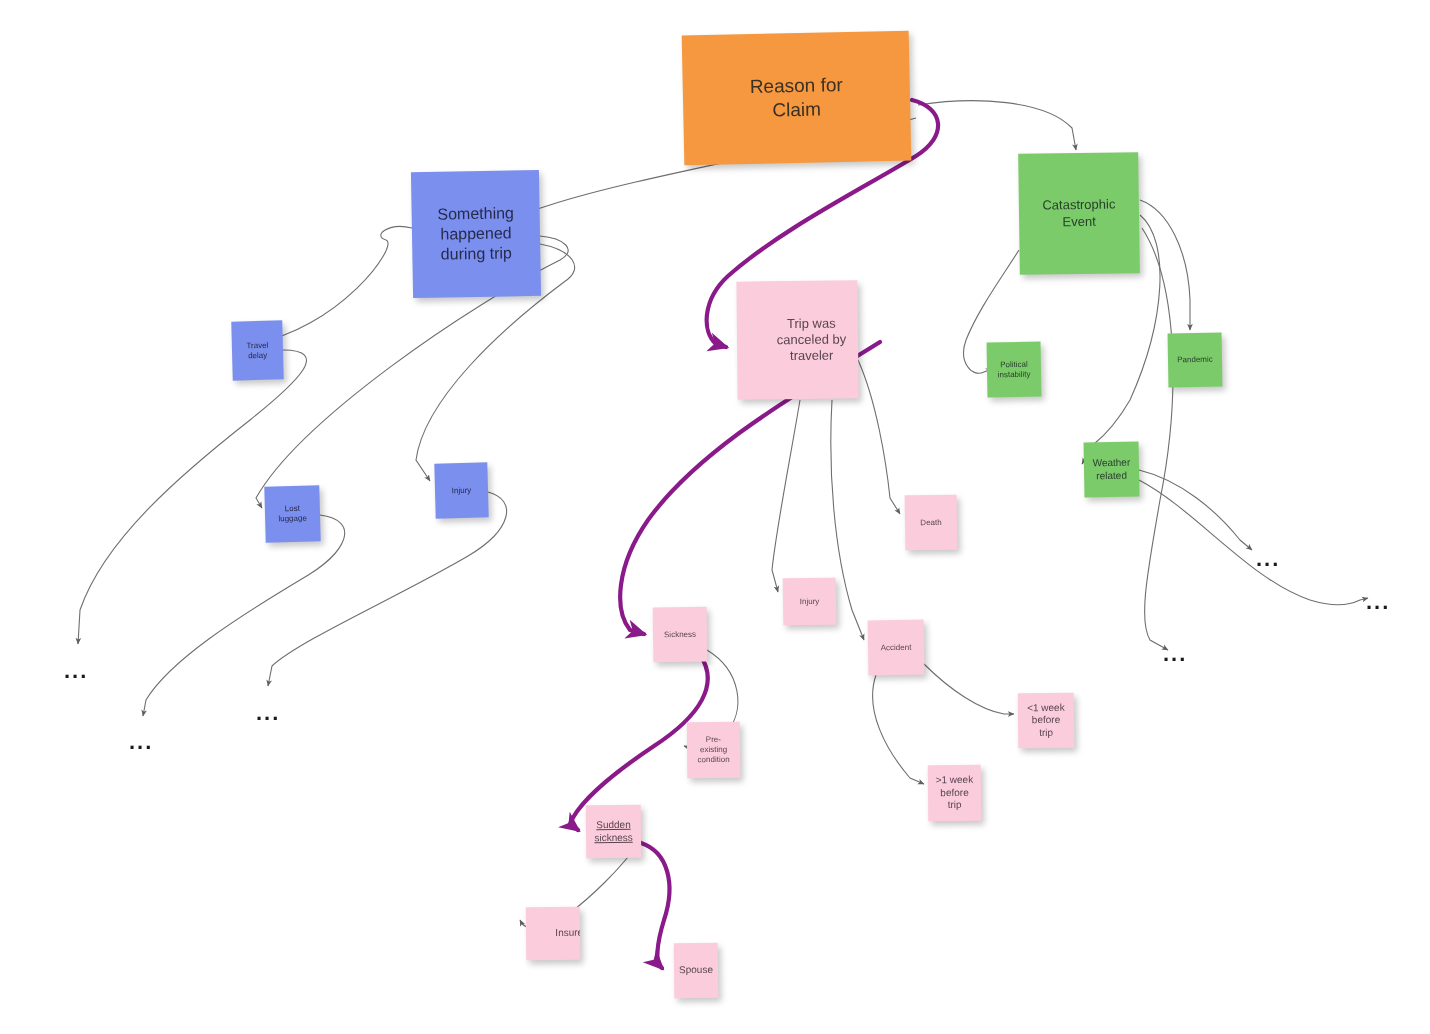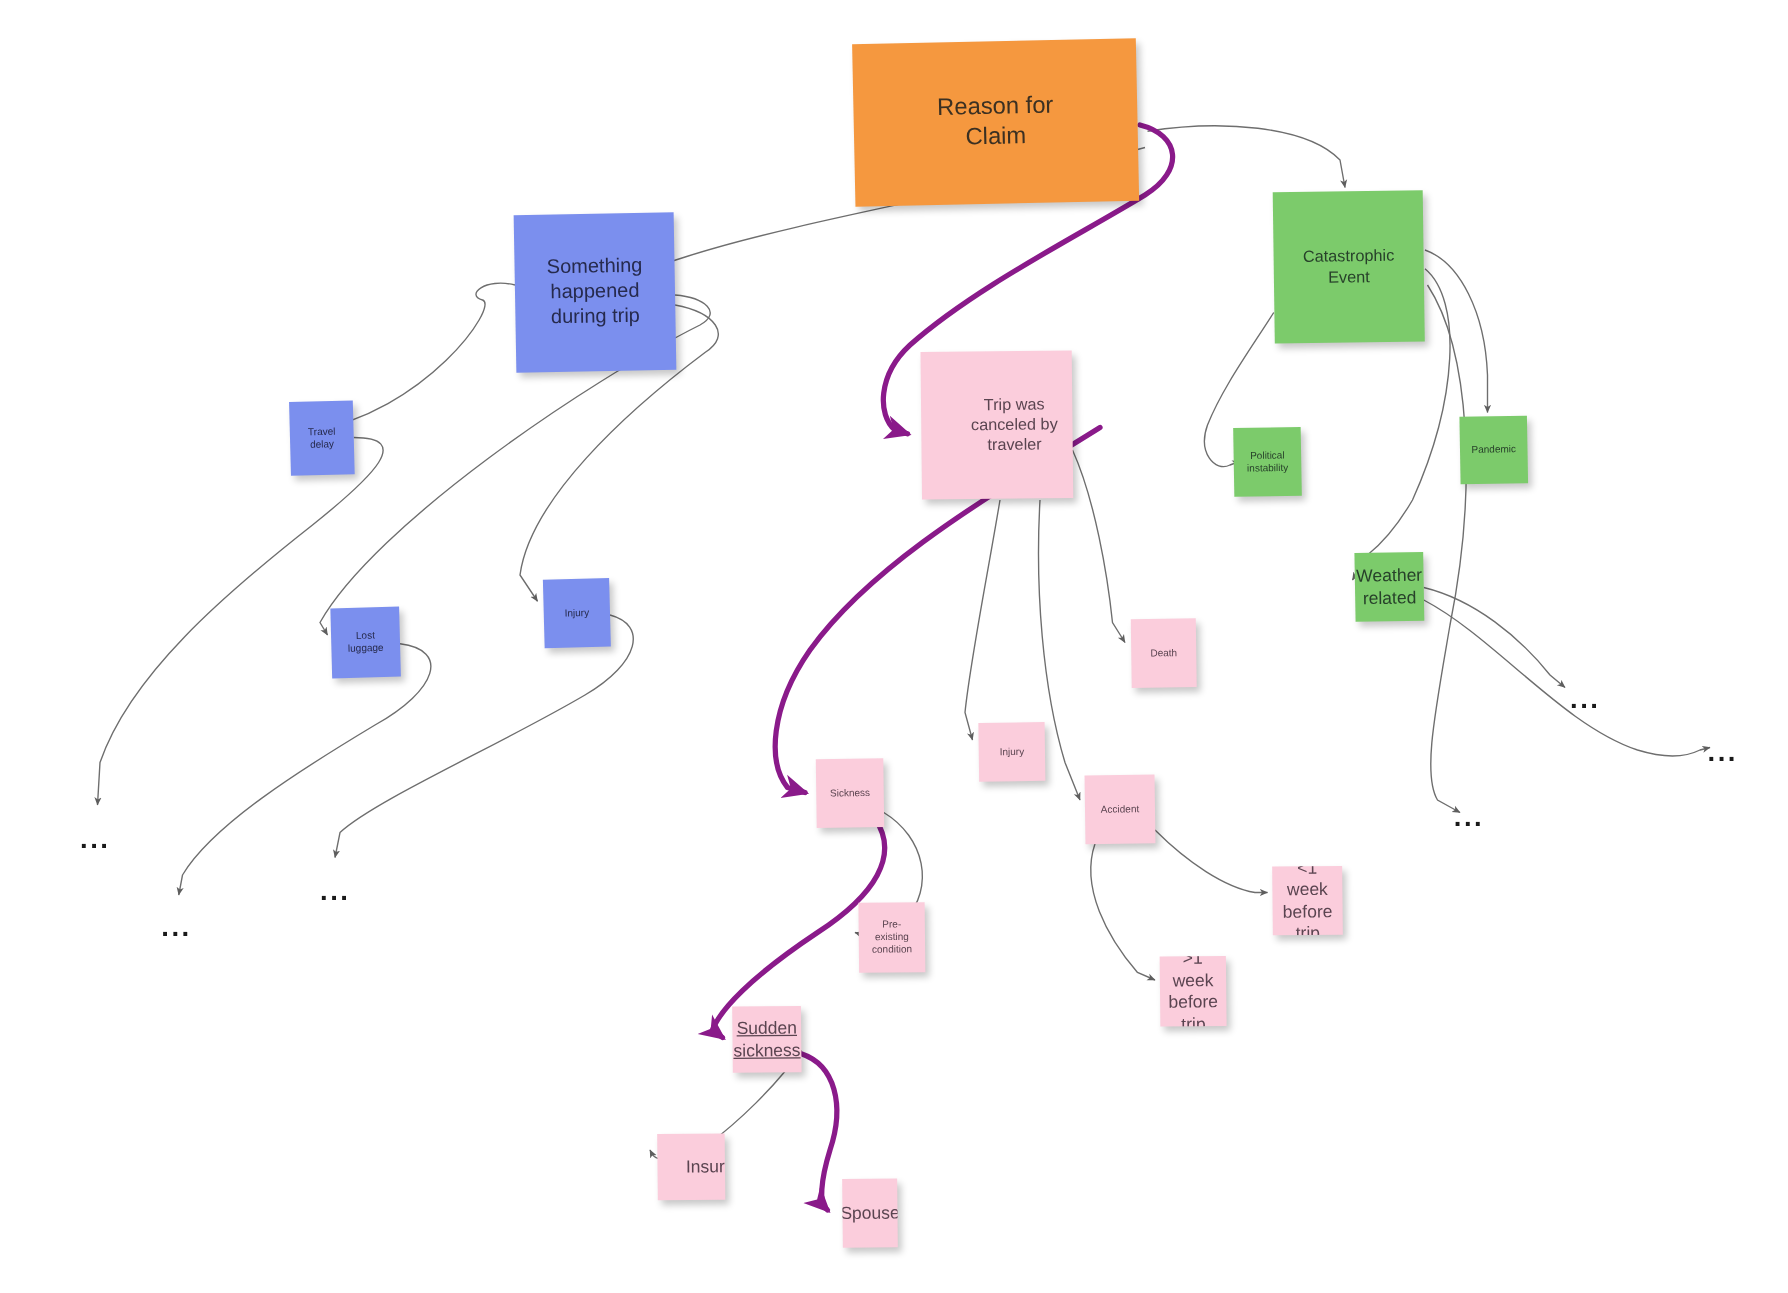--- a/index.html
+++ b/index.html
@@ -39,21 +39,21 @@
     overflow: hidden;
   }
   .node.orange { background: #F5983F; color: #3b3022; }
   .node.blue   { background: #7B8FEE; color: #262a4d; }
   .node.green  { background: #7CCB6B; color: #27412a; }
   .node.pink   { background: #FBCDDC; color: #5a4450; }
 
   .sz-xl { font-size: 19px; }
   .sz-lg { font-size: 16px; }
   .sz-md { font-size: 13px; }
-  .sz-sm { font-size: 14px; }
+  .sz-sm { font-size: 10px; }
   .sz-xs { font-size: 8px; }
 
   .ellipsis {
     position: absolute;
     font-size: 22px;
     letter-spacing: 2px;
     color: #1a1a1a;
     font-weight: 700;
     line-height: 1;
     user-select: none;

